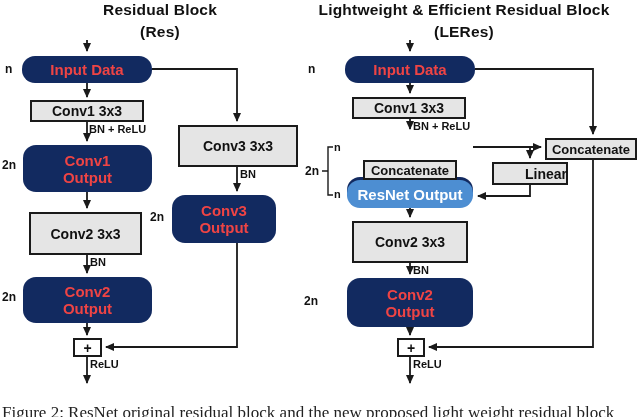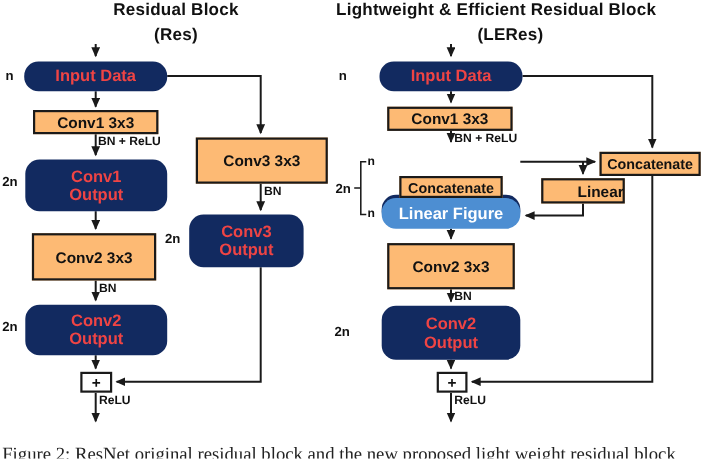--- a/index.html
+++ b/index.html
@@ -25,21 +25,21 @@
     background:var(--navy);color:#ef4444;border-radius:13px;
     display:flex;flex-direction:column;align-items:center;justify-content:center;
     font-weight:bold;font-size:15px;line-height:17px;text-align:center;
   }
   .node-light{
     background:var(--lightblue);color:#fff;border-radius:13px;
     display:flex;align-items:center;justify-content:center;
     font-weight:bold;font-size:15px;
   }
   .node-white{
-    background:#fdba74;border:2px solid var(--line);
+    background:#e5e5e5;border:2px solid var(--line);
     display:flex;align-items:center;justify-content:center;
     font-weight:bold;font-size:14px;color:#111;
   }
   .node-white.sm{font-size:13px;}
   .plusbox{
     background:#fff;border:2px solid var(--line);
     display:flex;align-items:center;justify-content:center;
     font-weight:bold;font-size:14px;color:#111;
   }
   .tag{font-weight:bold;font-size:11px;color:#111;white-space:nowrap;}
@@ -127,38 +127,38 @@
     <span>Conv3</span>
     <span>Output</span>
   </div>
   <div class="abs dim" style="left:150px;top:210px;">2n</div>
 
   <div class="abs plusbox" style="left:73px;top:338px;width:29px;height:19px;">
     <span>+</span>
   </div>
   <div class="abs tag" style="left:90px;top:358px;">ReLU</div>
 
-  <div class="abs title" style="left:296px;top:1px;width:310px;">Lightweight &amp; Efficient Residual Block</div>
+  <div class="abs title" style="left:309px;top:1px;width:310px;">Lightweight &amp; Efficient Residual Block</div>
   <div class="abs title" style="left:309px;top:23px;width:310px;">(LERes)</div>
 
   <div class="abs node-dark" style="left:345px;top:56px;width:130px;height:27px;">
     <span>Input Data</span>
   </div>
   <div class="abs dim" style="left:308px;top:62px;">n</div>
 
   <div class="abs node-white" style="left:352px;top:97px;width:114px;height:22px;">
     <span>Conv1 3x3</span>
   </div>
   <div class="abs tag" style="left:413px;top:120px;">BN + ReLU</div>
 
   <div class="abs node-dark" style="left:347px;top:133px;width:126px;height:28px;margin-top:44px;">
     <span>Conv1 Output</span>
   </div>
   <div class="abs node-light" style="left:347px;top:180px;width:126px;height:28px;">
-    <span>Linear Figure</span>
+    <span>ResNet Output</span>
   </div>
   <div class="abs node-white sm" style="left:363px;top:160px;width:94px;height:20px;">
     <span>Concatenate</span>
   </div>
 
   <div class="abs dim" style="left:334px;top:141px;font-size:11px;">n</div>
   <div class="abs dim" style="left:305px;top:164px;">2n</div>
   <div class="abs dim" style="left:334px;top:188px;font-size:11px;">n</div>
 
   <div class="abs node-white" style="left:492px;top:162px;width:76px;height:23px;padding-left:32px;">

